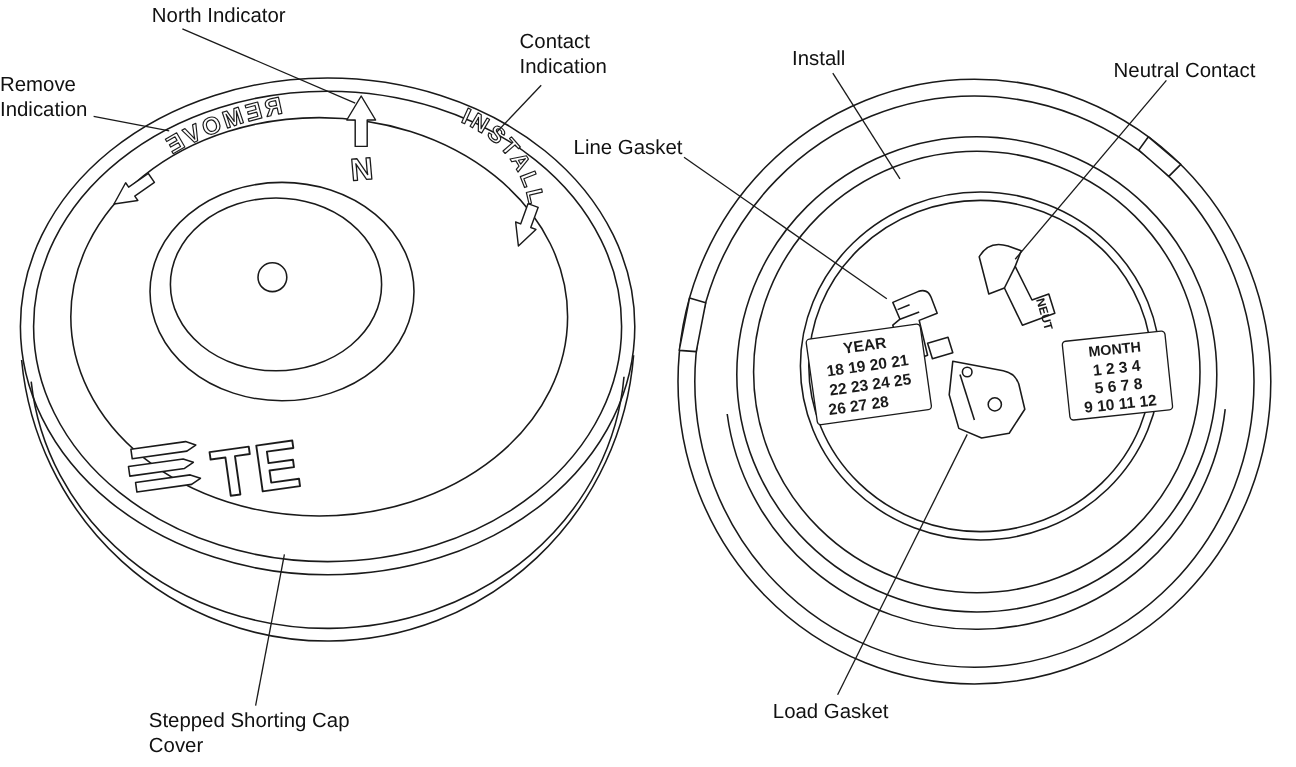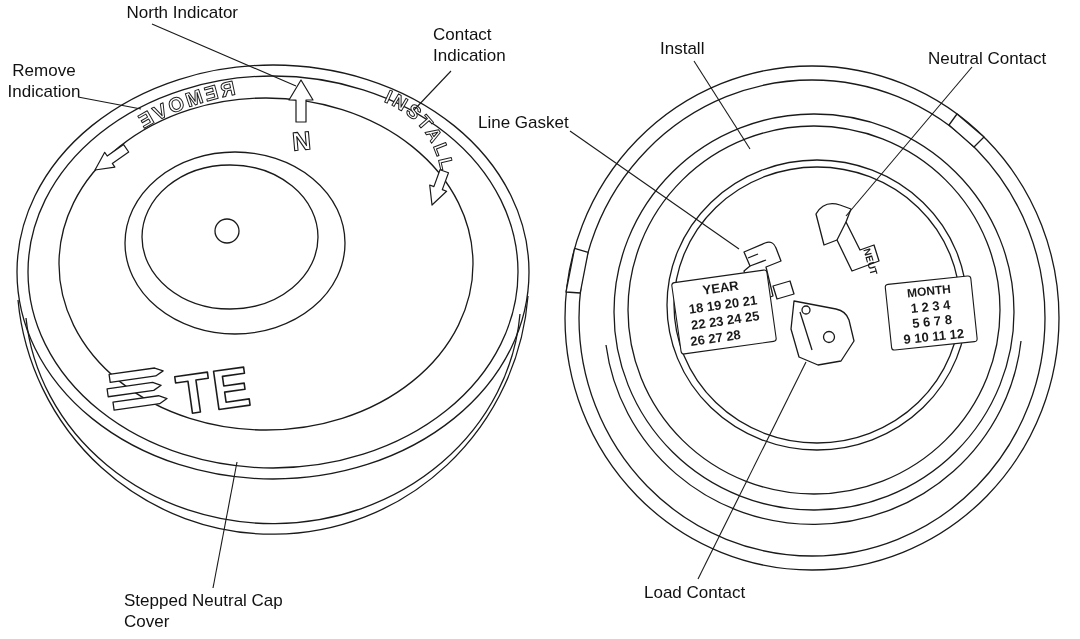--- a/index.html
+++ b/index.html
@@ -130,25 +130,25 @@
       <line x1="570" y1="131" x2="739" y2="249"></line>
       <line x1="972" y1="67" x2="846" y2="216"></line>
       <line x1="698" y1="579" x2="806" y2="362"></line>
     </g>
   </svg>
 
   <div class="callout" style="left:88px; top:2px; width:150px;text-align:right;">North Indicator</div>
 
   <div class="callout" style="left:433px; top:24px; width:84px;">Contact Indication</div>
 
-  <div class="callout" style="left:0px; top:60px; width:88px;text-align:center;">Remove Indication</div>
+  <div class="callout" style="left:0px; top:60px; width:88px;">Remove Indication</div>
 
-  <div class="callout" style="left:124px; top:590px; width:185px;">Stepped Neutral Cap Cover</div>
+  <div class="callout" style="left:124px; top:590px; width:185px;">Stepped Shorting Cap Cover</div>
 
   <div class="callout" style="left:660px; top:38px; width:90px;">Install</div>
 
   <div class="callout" style="left:478px; top:112px; width:120px;">Line Gasket</div>
 
   <div class="callout" style="left:928px; top:48px; width:140px;">Neutral Contact</div>
 
-  <div class="callout" style="left:644px; top:582px; width:130px;">Load Contact</div>
+  <div class="callout" style="left:644px; top:582px; width:130px;">Load Gasket</div>
 
 </div>
 
 </body></html>

